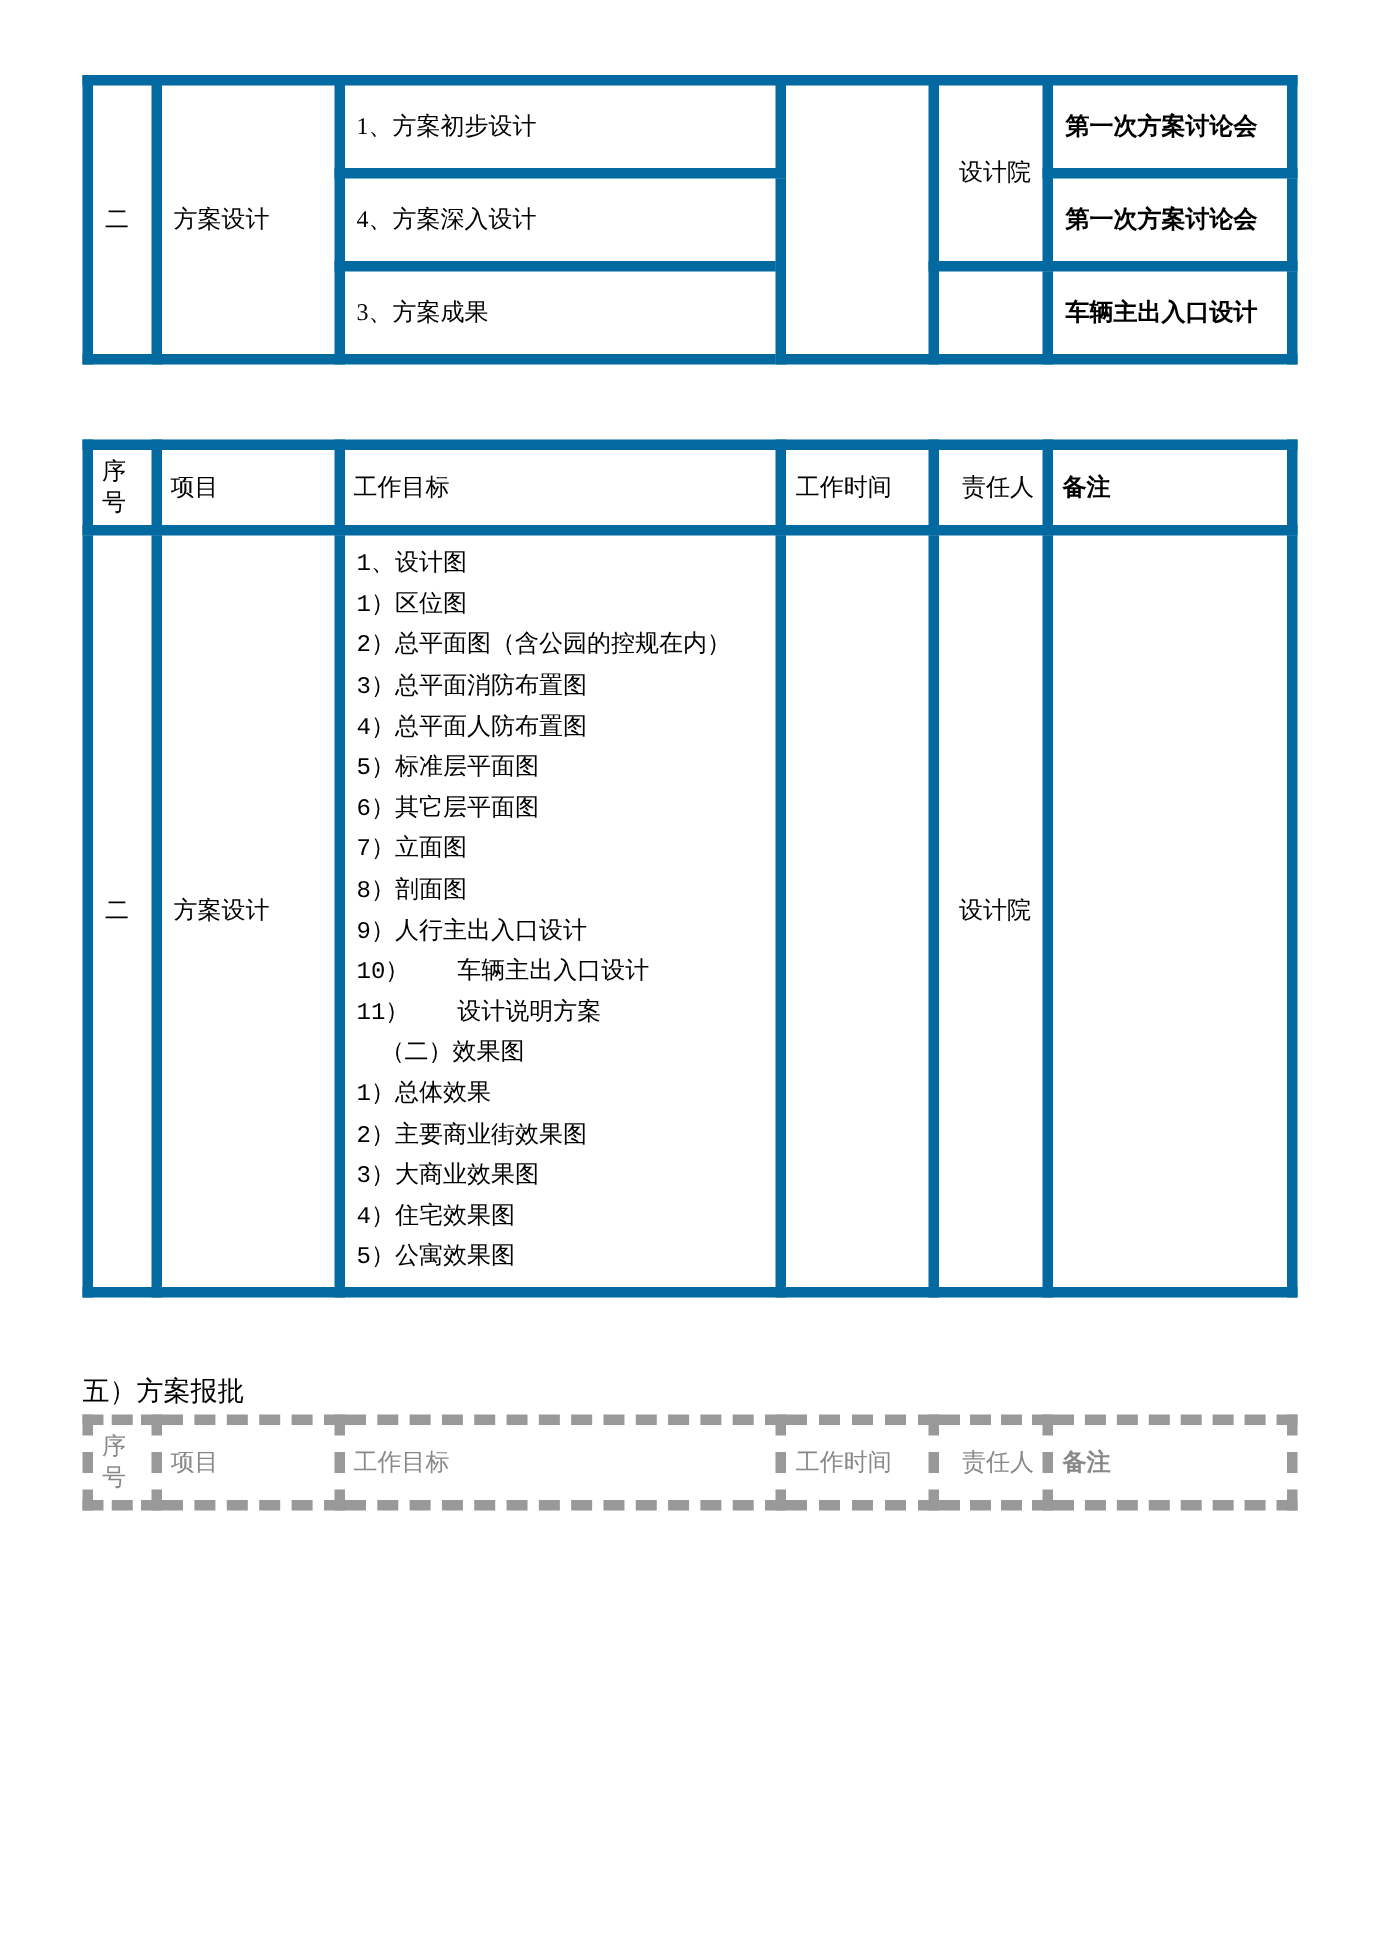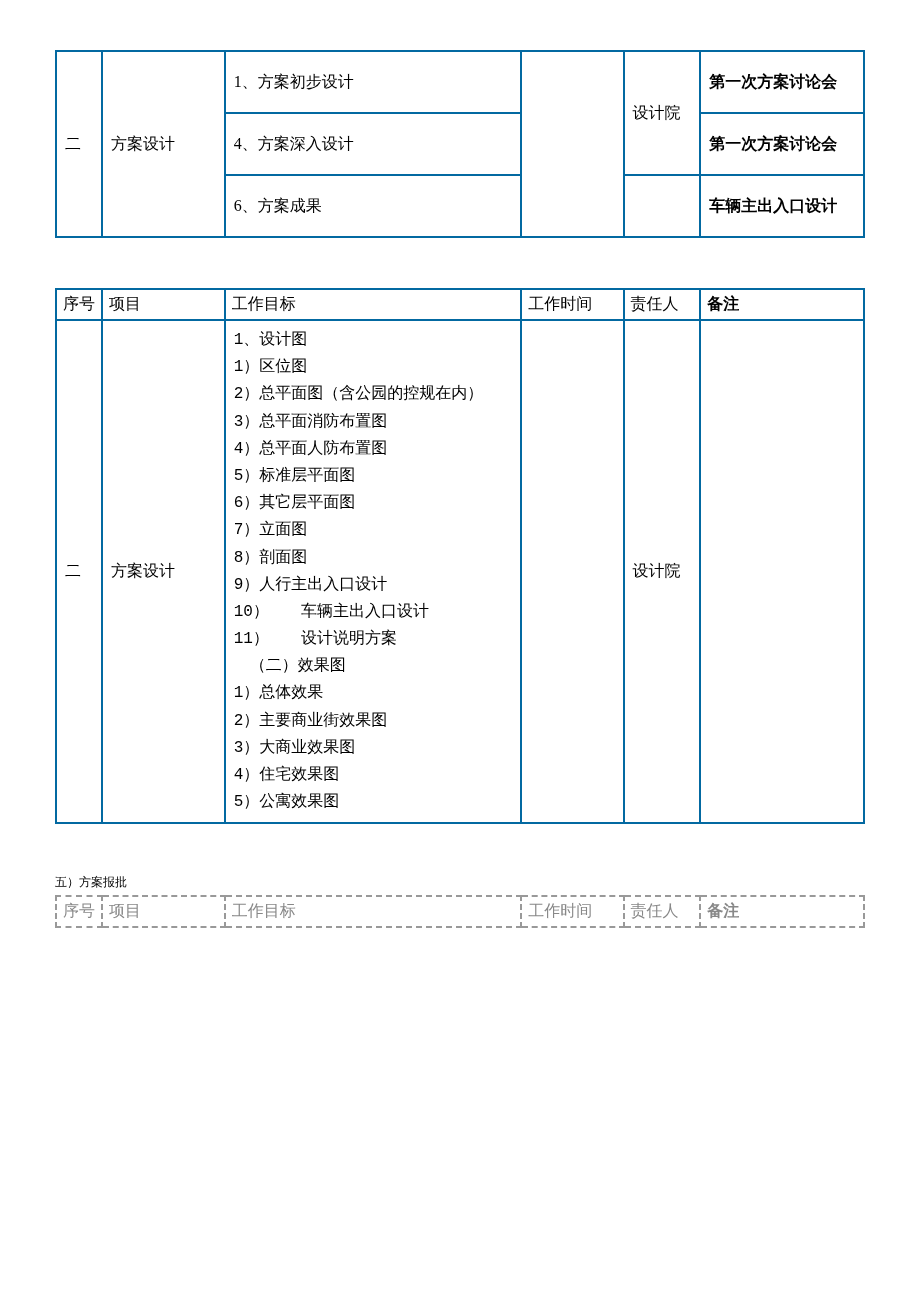--- a/index.html
+++ b/index.html
@@ -14,44 +14,44 @@
       background: #fff;
       padding: 50px 55px;
       width: 920px;
     }
     table {
       border-collapse: collapse;
       width: 100%;
       margin-bottom: 50px;
     }
     td {
-      border: 2px solid #0369a1;
+      border: 7px solid #0369a1;
       padding: 6px 8px;
       vertical-align: middle;
       text-align: left;
     }
     .table1 td {
       height: 62px;
     }
     .col-seq { width: 45px; }
     .col-proj { width: 120px; }
     .col-goal { width: 290px; }
     .col-time { width: 100px; }
-    .col-resp { width: 75px; }
+    .col-resp { width: 75px; text-align: right; }
     .col-note { width: 160px; font-weight: bold; }
     .header-row td {
       height: auto;
       padding: 4px 6px;
     }
     .multiline {
       line-height: 1.7;
       padding: 6px 8px;
     }
     .section-heading {
-      font-size: 12px;
+      font-size: 18px;
       margin-bottom: 4px;
       margin-top: 10px;
     }
     .table3 {
       margin-bottom: 0;
     }
     .table3 td {
       border-style: dashed;
       border-color: #999;
       padding: 4px 6px;
@@ -69,21 +69,21 @@
     <td class="col-goal">1、方案初步设计</td>
     <td class="col-time" rowspan="3"></td>
     <td class="col-resp" rowspan="2">设计院</td>
     <td class="col-note">第一次方案讨论会</td>
   </tr>
   <tr>
     <td class="col-goal">4、方案深入设计</td>
     <td class="col-note">第一次方案讨论会</td>
   </tr>
   <tr>
-    <td class="col-goal">6、方案成果</td>
+    <td class="col-goal">3、方案成果</td>
     <td class="col-resp"></td>
     <td class="col-note">车辆主出入口设计</td>
   </tr>
 </tbody>
   </table>
 
 <table class="table2">
   <tbody>
       <tr class="header-row">
     <td class="col-seq">序号</td>

